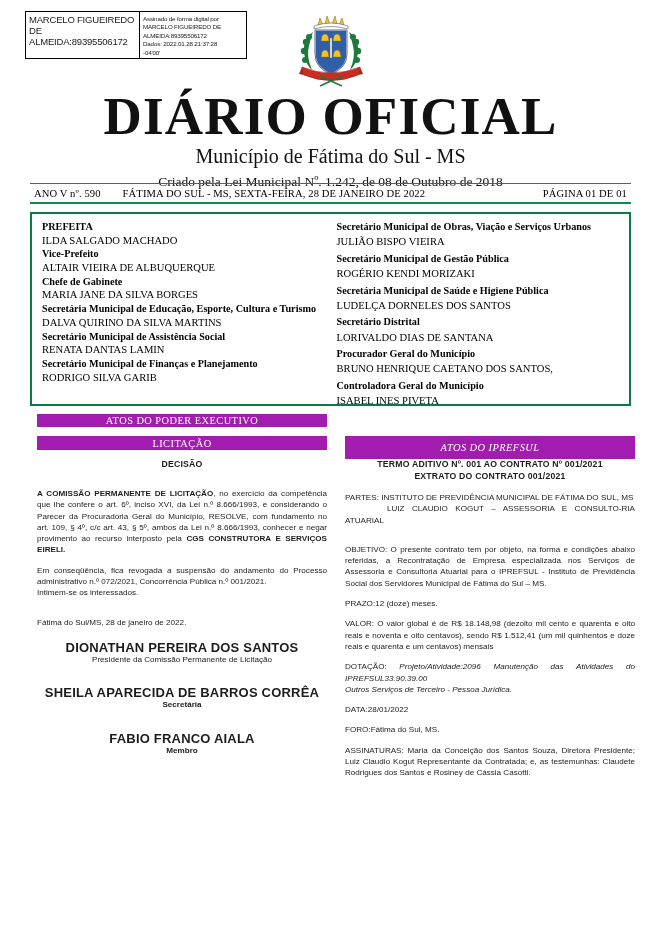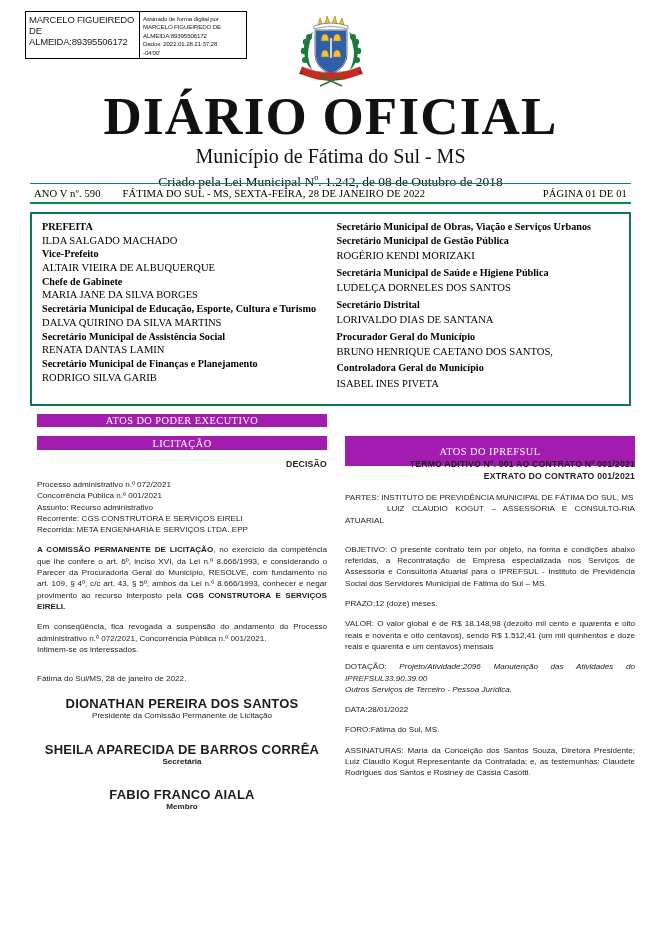--- a/index.html
+++ b/index.html
@@ -156,38 +156,38 @@
     color: #ffffff;
     font-family: "Liberation Serif", serif;
     font-size: 10.4px;
     letter-spacing: 0.45px;
     display: flex;
     align-items: center;
     justify-content: center;
   }
   #bar-executivo { left: 37px; top: 414px; width: 290px; height: 13px; }
   #bar-licitacao { left: 37px; top: 436px; width: 290px; height: 14px; }
-  #bar-iprefsul  { left: 345px; top: 436px; width: 290px; height: 30px; }
+  #bar-iprefsul  { left: 345px; top: 436px; width: 290px; height: 23px; font-style: italic; }
 
   
   .col {
     position: absolute;
     top: 458px;
     width: 290px;
     font-family: "Liberation Sans", sans-serif;
     font-size: 8.1px;
     line-height: 11.3px;
     color: #1c1c1c;
   }
   #col-left  { left: 37px; }
   #col-right { left: 345px; }
 
   .c-head {
     font-weight: bold;
-    text-align: right;
+    text-align: center;
     font-size: 8.7px;
     line-height: 12px;
     letter-spacing: 0.2px;
     margin: 0 0 9px 0;
   }
   .c-head.two { margin-bottom: 10px; }
   .c-line { margin: 0; }
   .c-par {
     margin: 0 0 9px 0;
     text-align: justify;
@@ -298,47 +298,41 @@
     <p class="person">MARIA JANE DA SILVA BORGES</p>
     <p class="role">Secretária Municipal de Educação, Esporte, Cultura e Turismo</p>
     <p class="person">DALVA QUIRINO DA SILVA MARTINS</p>
     <p class="role">Secretário Municipal de Assistência Social</p>
     <p class="person">RENATA DANTAS LAMIN</p>
     <p class="role">Secretário Municipal de Finanças e Planejamento</p>
     <p class="person">RODRIGO SILVA GARIB</p>
   </div>
   <div class="off-col right">
     <p class="role">Secretário Municipal de Obras, Viação e Serviços Urbanos</p>
+    <p class="person">JULIÃO BISPO VIEIRA</p>
     <p class="role">Secretário Municipal de Gestão Pública</p>
     <p class="person">ROGÉRIO KENDI MORIZAKI</p>
     <p class="role">Secretária Municipal de Saúde e Higiene Pública</p>
     <p class="person">LUDELÇA DORNELES DOS SANTOS</p>
     <p class="role">Secretário Distrital</p>
     <p class="person">LORIVALDO DIAS DE SANTANA</p>
     <p class="role">Procurador Geral do Município</p>
     <p class="person">BRUNO HENRIQUE CAETANO DOS SANTOS,</p>
     <p class="role">Controladora Geral do Município</p>
     <p class="person">ISABEL INES PIVETA</p>
   </div>
 </div>
 
 <div class="sec-bar" id="bar-executivo">ATOS DO PODER EXECUTIVO</div>
 <div class="sec-bar" id="bar-licitacao">LICITAÇÃO</div>
 <div class="sec-bar" id="bar-iprefsul">ATOS DO IPREFSUL</div>
 
 <div class="col" id="col-left">
   <p class="c-head">DECISÃO</p>
 
-  <div>
-    <p class="c-line">Processo administrativo n.º 072/2021</p>
-    <p class="c-line">Concorrência Pública n.º 001/2021</p>
-    <p class="c-line">Assunto: Recurso administrativo</p>
-    <p class="c-line">Recorrente: CGS CONSTRUTORA E SERVIÇOS EIRELI</p>
-    <p class="c-line">Recorrida: META ENGENHARIA E SERVIÇOS LTDA. EPP</p>
-  </div>
 
   <div class="gap"></div>
 
   <p class="c-par"><b>A COMISSÃO PERMANENTE DE LICITAÇÃO</b><span>, no exercício da competência que lhe confere o art. 6º, inciso XVI, da Lei n.º 8.666/1993, e considerando o Parecer da Procuradoria Geral do Município, RESOLVE, com fundamento no art. 109, § 4º, c/c art. 43, § 5º, ambos da Lei n.º 8.666/1993, conhecer e negar provimento ao recurso interposto pela </span><b>CGS CONSTRUTORA E SERVIÇOS EIRELI.</b></p>
 
   <p class="c-par" style="margin-bottom:0">Em conseqüência, fica revogada a suspensão do andamento do Processo administrativo n.º 072/2021, Concorrência Pública n.º 001/2021.</p>
   <p class="c-par noj">Intimem-se os interessados.</p>
 
   <div class="gap"></div>
 

